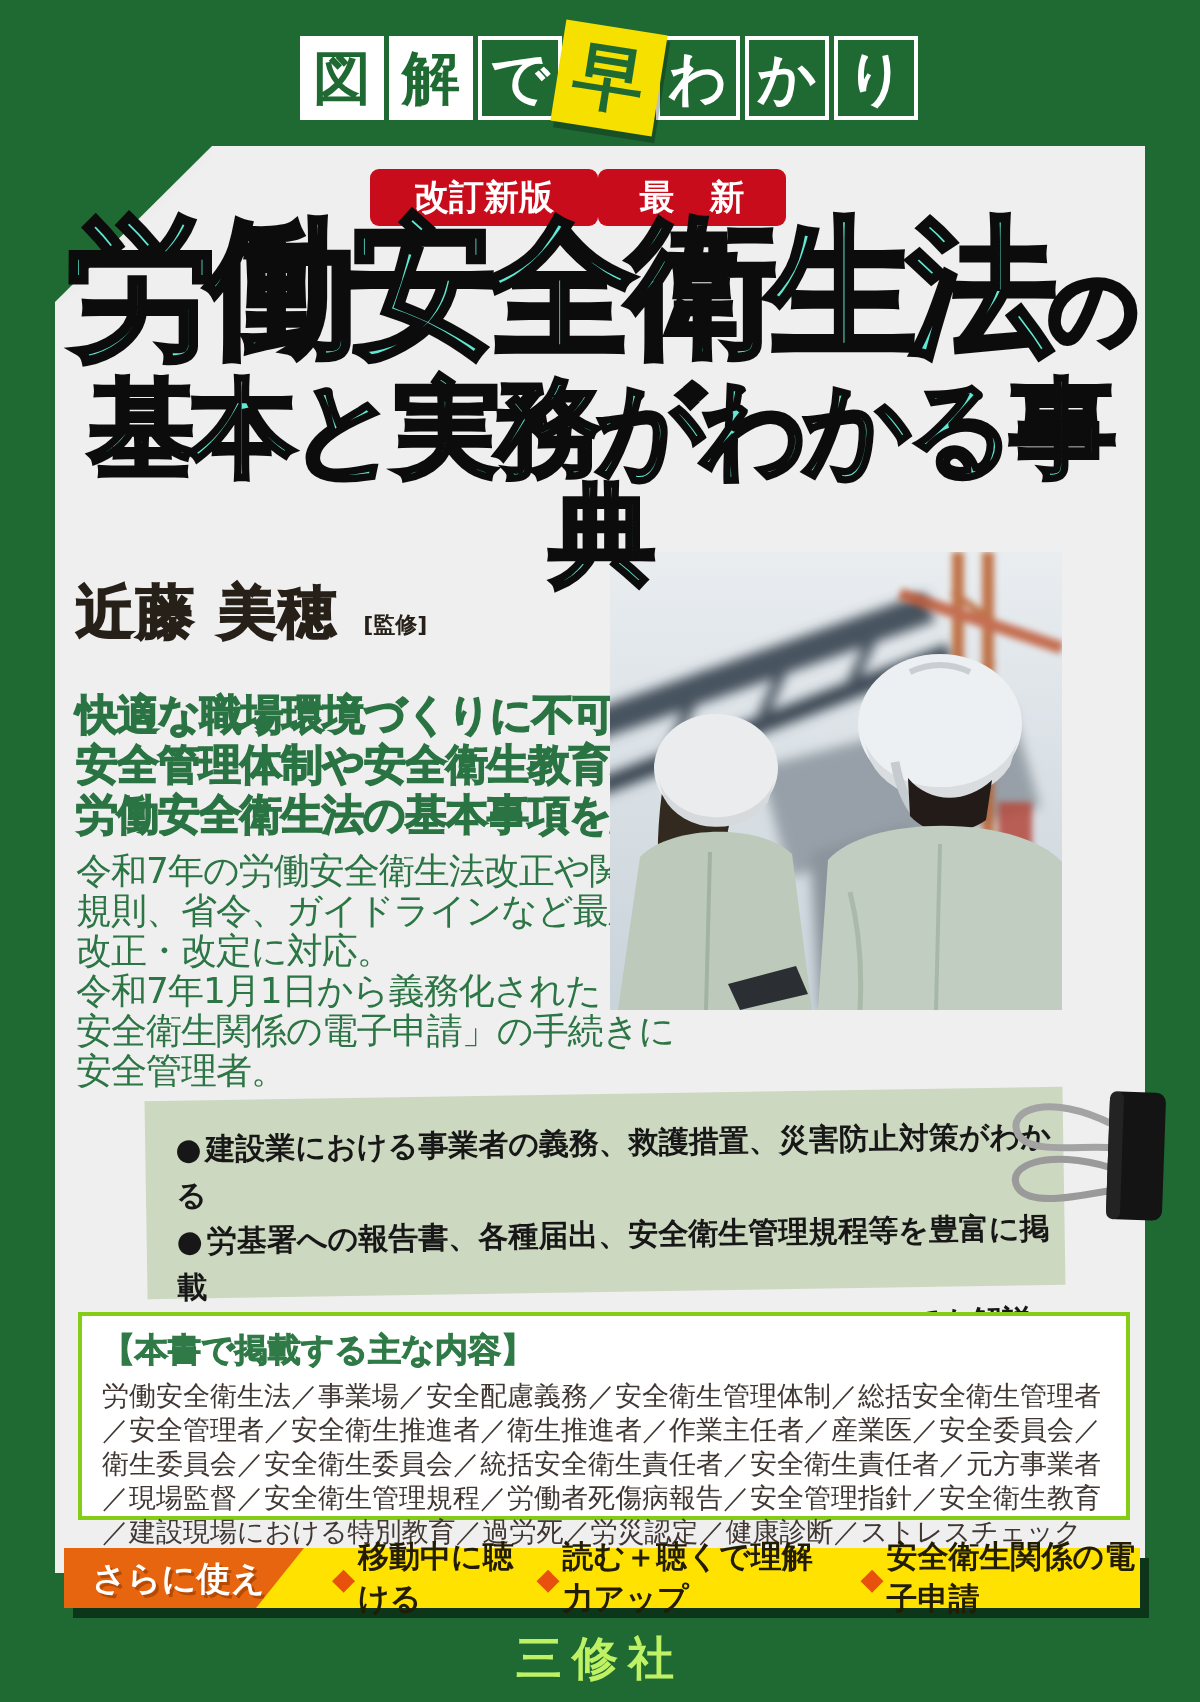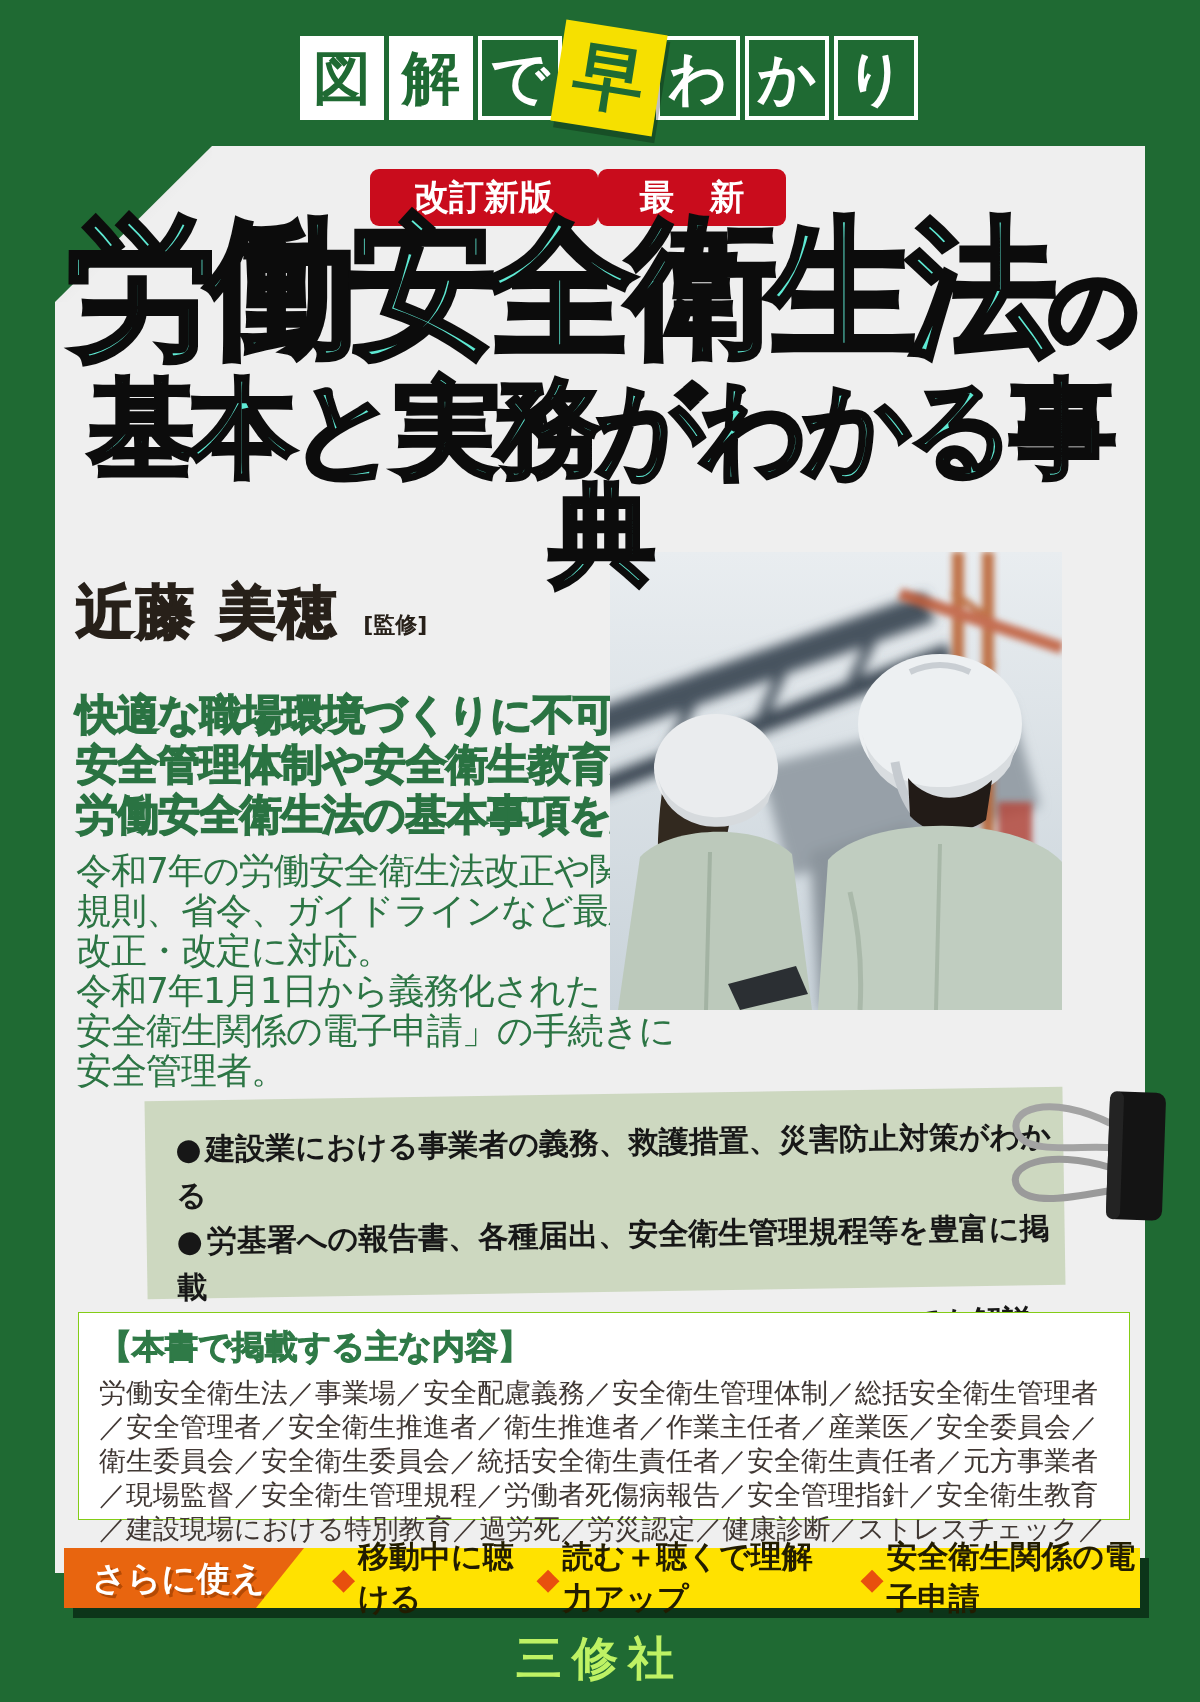--- a/index.html
+++ b/index.html
@@ -63,21 +63,21 @@
   .photo{position:absolute;left:610px;top:552px;width:452px;height:458px;overflow:hidden;}
   
   .features-box{position:absolute;left:146px;top:1094px;width:918px;height:198px;
     background:#cdd8c0;transform:rotate(-0.9deg);}
   .features{padding:26px 0 0 30px;font-size:30px;line-height:46px;color:#171717;font-weight:700;}
   .features .bullet{margin-right:4px;}
   
   .clip{position:absolute;left:988px;top:1084px;z-index:5;}
   
   .contents-box{position:absolute;left:78px;top:1312px;width:1052px;height:208px;
-    box-sizing:border-box;background:#ffffff;border:1px solid #84cc16;padding:12px 20px;}
+    box-sizing:border-box;background:#ffffff;border:4px solid #84cc16;padding:12px 20px;}
   .cheading{color:#2f7a47;font-weight:900;font-size:33px;-webkit-text-stroke:1px #2f7a47;}
   .cbody{margin-top:6px;font-size:27px;line-height:34px;color:#403733;font-weight:500;}
   
   .bar{position:absolute;left:64px;top:1548px;width:1076px;height:60px;background:#ffe200;
     box-shadow:9px 10px 0 #0c3519;z-index:2;}
   .bar-lead{position:absolute;left:0;top:0;width:240px;height:60px;background:#e8650f;
     clip-path:polygon(0 0,100% 0,80% 100%,0 100%);
     color:#fff;font-weight:900;font-size:34px;line-height:60px;padding-left:28px;box-sizing:border-box;
     text-shadow:3px 3px 0 #b34a05;}
   .bar-items{position:absolute;left:268px;top:0;height:60px;display:flex;align-items:center;

